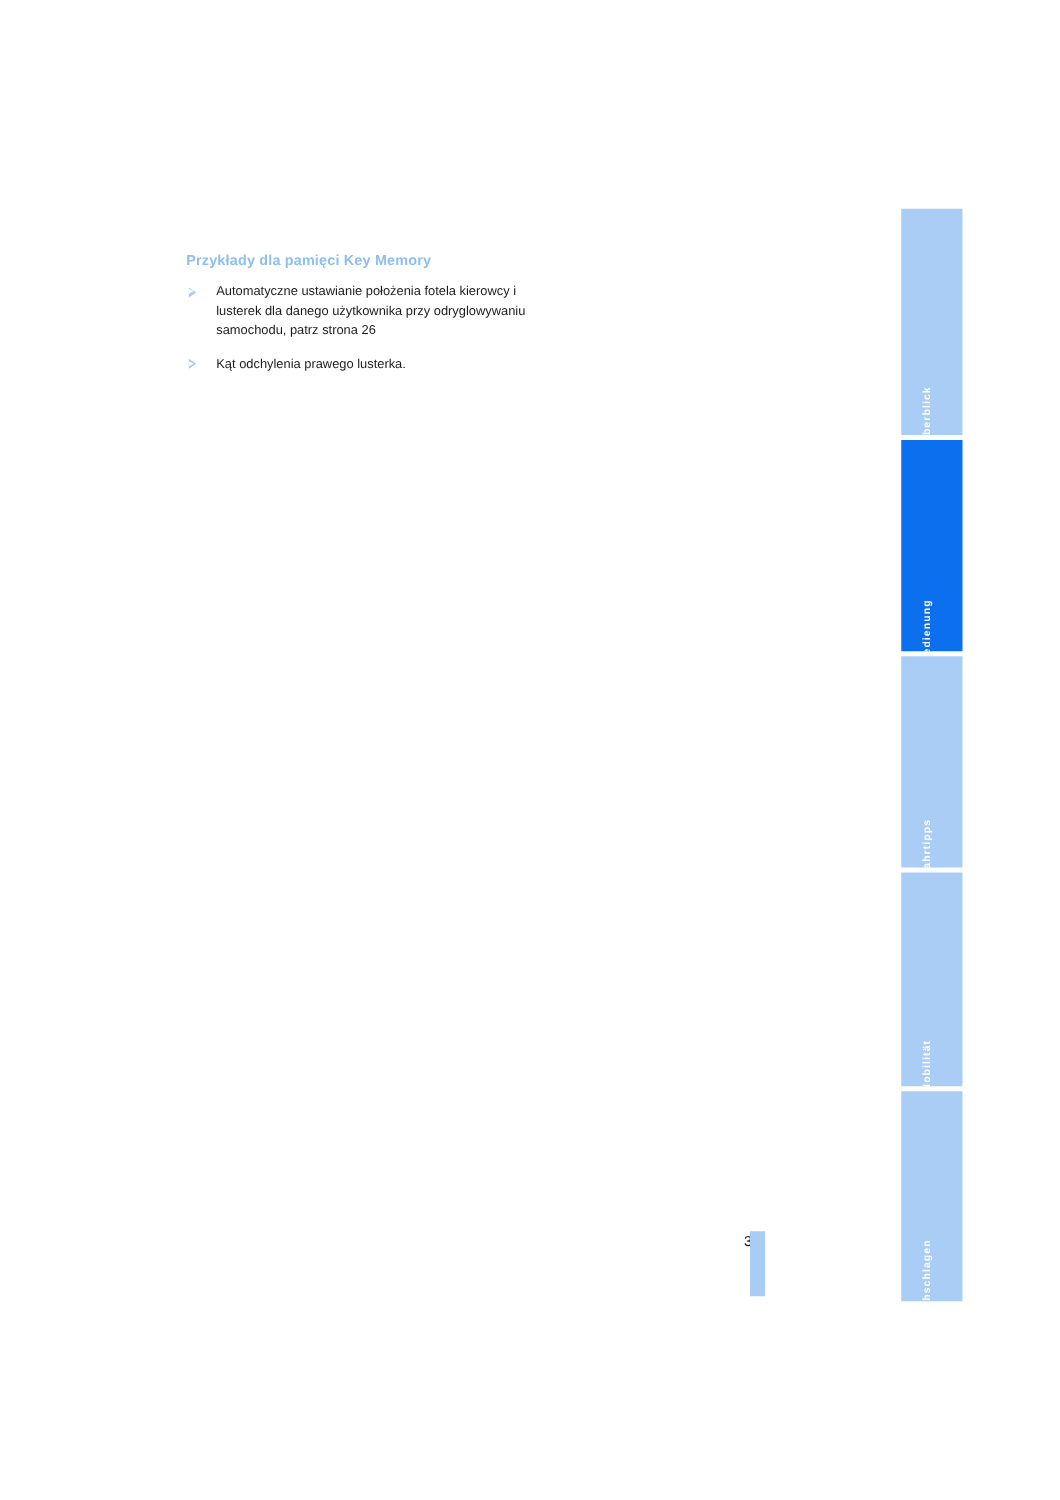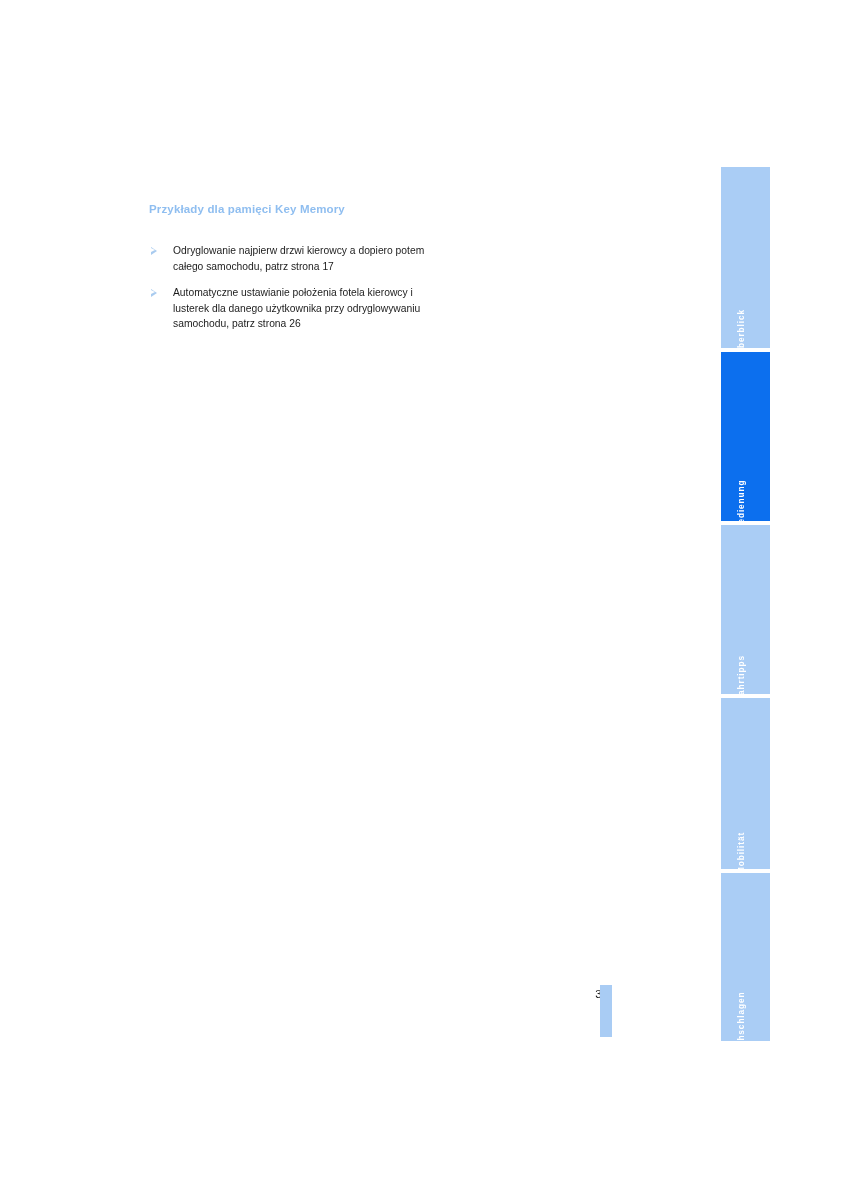--- a/index.html
+++ b/index.html
@@ -27,21 +27,21 @@
     left: 149px;
     top: 202px;
     width: 300px;
   }
 
   .section-heading {
     color: #8FBEF0;
     font-size: 11.5px;
     font-weight: bold;
     letter-spacing: 0.15px;
-    margin: 0 0 27px 0;
+    margin: 0 0 10px 0;
     line-height: 14px;
   }
 
   .bullet-list {
     margin: 0;
     padding: 0;
     list-style: none;
   }
 
   .bullet-item {
@@ -147,31 +147,31 @@
 <body>
 
 <div class="page">
 
   <div class="content">
 
     <h2 class="section-heading">Przykłady dla pamięci Key Memory</h2>
 
     <ul class="bullet-list">
 
-      <li class="bullet-item">
-        <span class="bullet-marker"></span>
-        <span>Odryglowanie najpierw drzwi kierowcy a dopiero potem całego samochodu, patrz strona 17</span>
-      </li>
 
 
       <li class="bullet-item">
         <span class="bullet-marker"></span>
         <span>Automatyczne ustawianie położenia fotela kierowcy i lusterek dla danego użytkownika przy odryglowywaniu samochodu, patrz strona 26</span>
       </li>
 
+      <li class="bullet-item">
+        <span class="bullet-marker"></span>
+        <span>Kąt odchylenia prawego lusterka.</span>
+      </li>
 
     </ul>
   </div>
 
   <div class="tab-rail">
 
     <div class="tab tab-0">
       <span class="tab-label">Überblick</span>
     </div>
 

